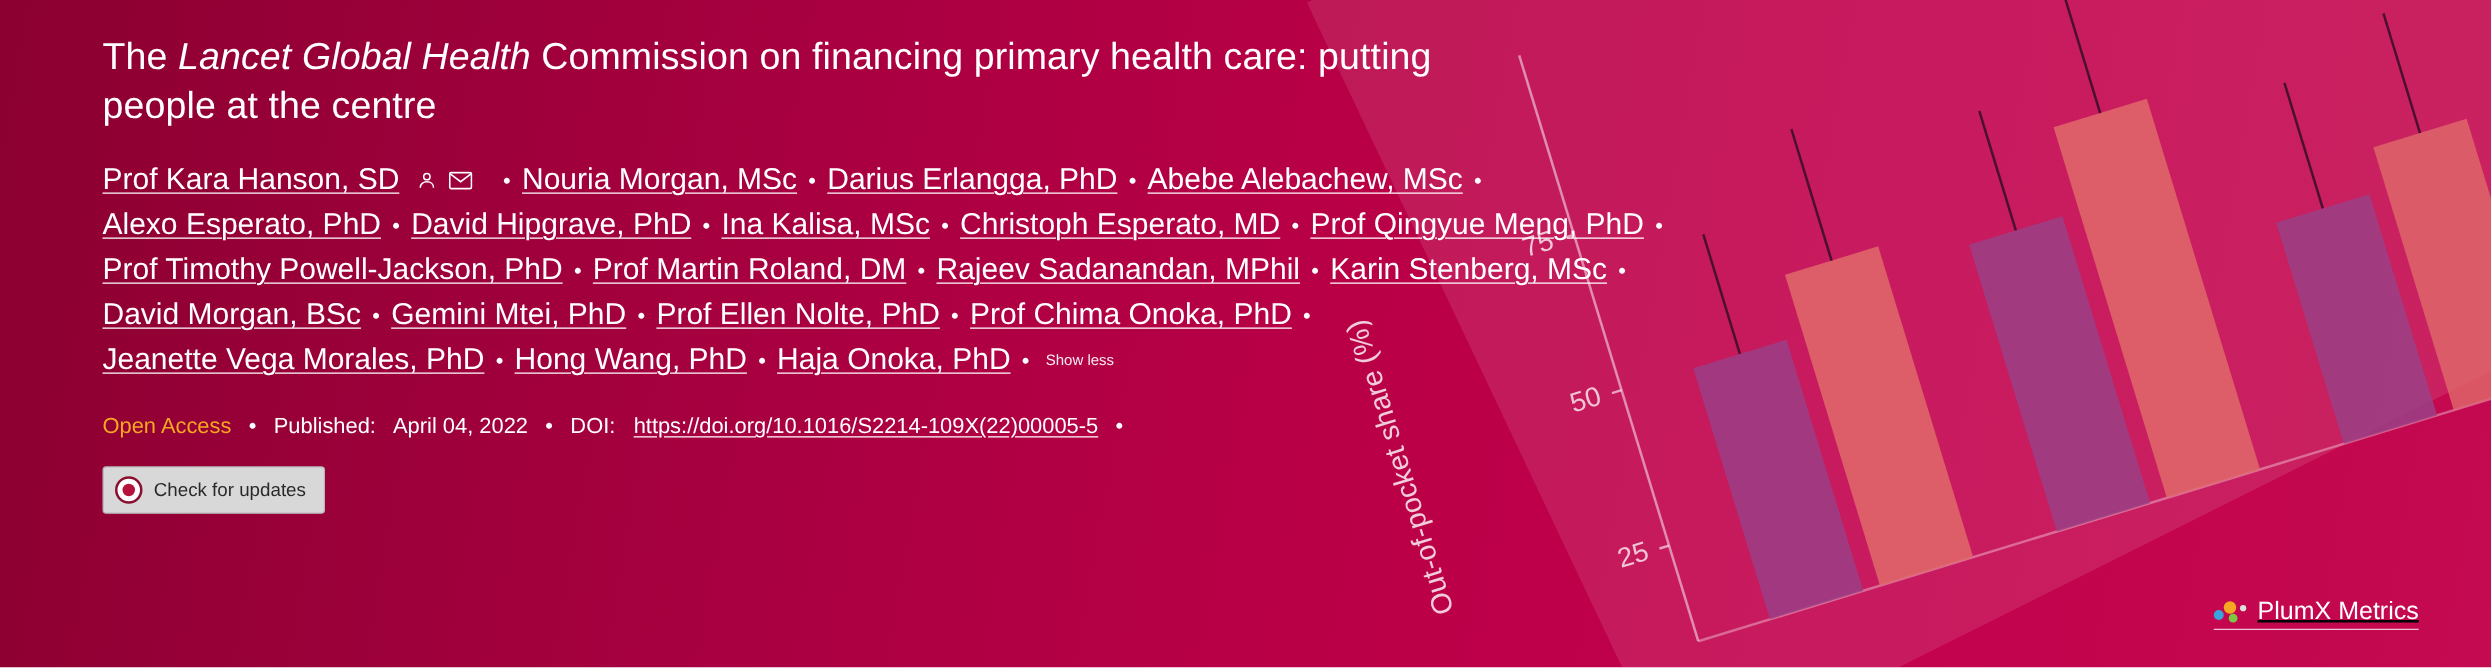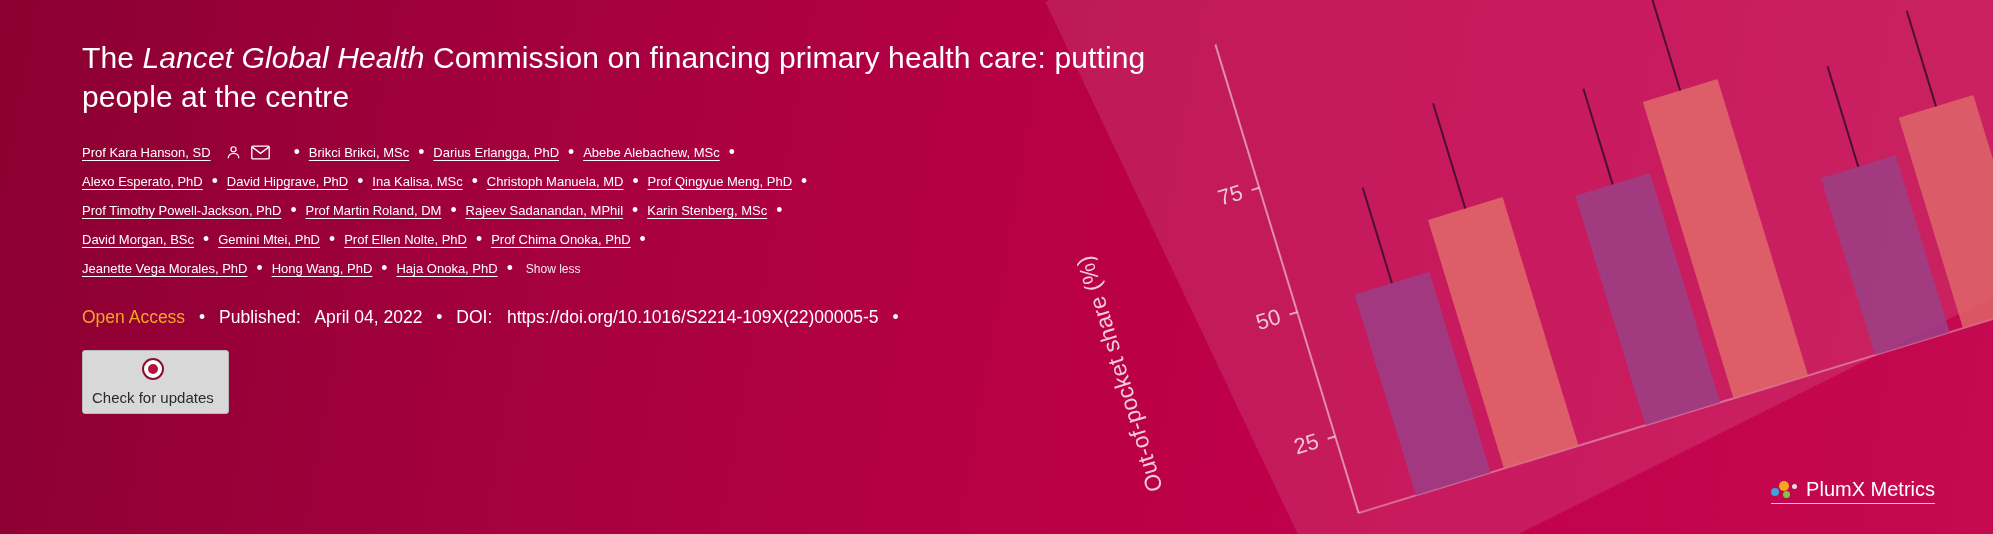--- a/index.html
+++ b/index.html
@@ -33,38 +33,38 @@
     z-index: 3;
     padding: 26px 0 0 82px;
     width: 1250px;
   }
   .title {
     color: #ffffff;
     font-size: 30px;
     line-height: 1.30;
     font-weight: 400;
     letter-spacing: .1px;
-    margin: 12px 0 26px 0;
+    margin: 0 0 26px 0;
     max-width: 1160px;
   }
   .title em { font-style: italic; }
 
   .authors {
     font-size: 0px;
     max-width: 1165px;
     margin-bottom: 14px;
   }
   .author-line {
     display: block;
     margin-bottom: 8px;
     white-space: nowrap;
   }
   .author {
     display: inline-block;
-    font-size: 13px;
+    font-size: 24px;
     color: #ffffff;
     text-decoration: underline;
     text-underline-offset: 3px;
     text-decoration-thickness: 1px;
     vertical-align: middle;
     cursor: pointer;
   }
   .sep {
     display: inline-block;
     font-size: 17.5px;
@@ -94,35 +94,35 @@
     color: #ffffff;
     white-space: nowrap;
   }
   .open-access {
     color: #f5a623;
     cursor: pointer;
   }
   .meta-sep { padding: 0 9px; }
   .doi {
     color: #ffffff;
+    text-decoration: underline;
     text-underline-offset: 3px;
     cursor: pointer;
   }
 
   .crossmark {
     margin-top: 22px;
     display: inline-flex;
     align-items: center;
     gap: 9px;
     background: #d8d8d8;
     border: 1px solid #b9b9b9;
     border-radius: 3px;
     padding: 7px 14px 7px 9px;
     cursor: pointer;
-    flex-direction: column;
   }
   .crossmark .cm-logo {
     width: 22px; height: 22px;
     border-radius: 50%;
     background: #ffffff;
     border: 2px solid #8a1030;
     display: flex; align-items: center; justify-content: center;
     position: relative;
   }
   .crossmark .cm-logo::after {
@@ -140,20 +140,21 @@
     position: absolute;
     right: 58px;
     bottom: 30px;
     z-index: 4;
     display: flex;
     align-items: center;
     gap: 7px;
     cursor: pointer;
     border-bottom: 1px solid rgba(255,255,255,.75);
     padding-bottom: 2px;
+    text-decoration: underline;
   }
   .plumx-label {
     color: #ffffff;
     font-size: 20px;
   }
   .plum-dots { position: relative; width: 28px; height: 20px; }
   .plum-dots i { position:absolute; border-radius:50%; display:block; }
   .pd1 { width:10px;height:10px;background:#f5a623;left:8px;top:1px; }
   .pd2 { width:8px;height:8px;background:#3aa3dc;left:0px;top:8px; }
   .pd3 { width:7px;height:7px;background:#7ac943;left:12px;top:11px; }
@@ -229,37 +230,37 @@
           <svg width="17" height="17" viewBox="0 0 24 24">
               <circle cx="12" cy="7.5" r="3.6" fill="none" stroke="#ffffff" stroke-width="1.7"></circle>
               <path d="M4.5 20c0-4.2 3.4-6.6 7.5-6.6s7.5 2.4 7.5 6.6" fill="none" stroke="#ffffff" stroke-width="1.7"></path>
             </svg>
           <svg width="19" height="15" viewBox="0 0 24 18">
               <rect x="1" y="1" width="22" height="16" rx="1.5" fill="none" stroke="#ffffff" stroke-width="1.7"></rect>
               <path d="M1.5 2.2 L12 10 L22.5 2.2" fill="none" stroke="#ffffff" stroke-width="1.7"></path>
             </svg>
         </span>
         <span class="sep">•</span>
-        <span class="author">Brikci Brikci, MSc</span>
+        <span class="author">Nouria Morgan, MSc</span>
         <span class="sep">•</span>
         <span class="author">Darius Erlangga, PhD</span>
         <span class="sep">•</span>
         <span class="author">Abebe Alebachew, MSc</span>
         <span class="sep">•</span>
       </div>
 
 
       <div class="author-line">
         <span class="author">Alexo Esperato, PhD</span>
         <span class="sep">•</span>
         <span class="author">David Hipgrave, PhD</span>
         <span class="sep">•</span>
         <span class="author">Ina Kalisa, MSc</span>
         <span class="sep">•</span>
-        <span class="author">Christoph Manuela, MD</span>
+        <span class="author">Christoph Esperato, MD</span>
         <span class="sep">•</span>
         <span class="author">Prof Qingyue Meng, PhD</span>
         <span class="sep">•</span>
       </div>
 
       <div class="author-line">
         <span class="author">Prof Timothy Powell-Jackson, PhD</span>
         <span class="sep">•</span>
         <span class="author">Prof Martin Roland, DM</span>
         <span class="sep">•</span>

